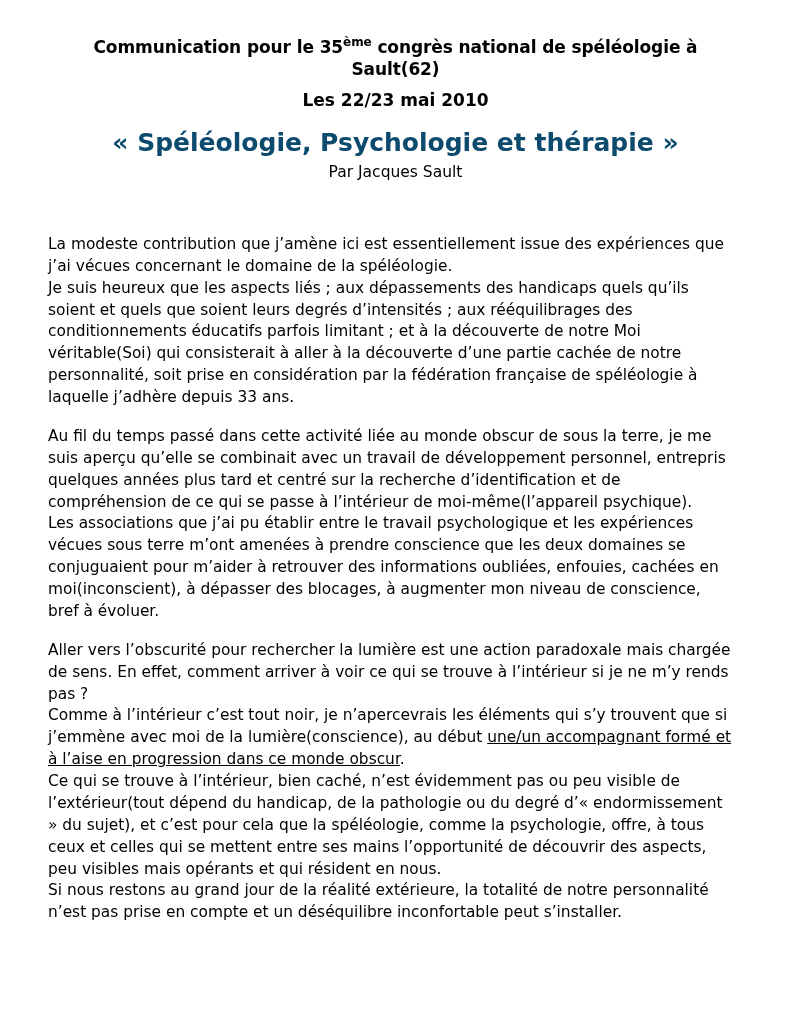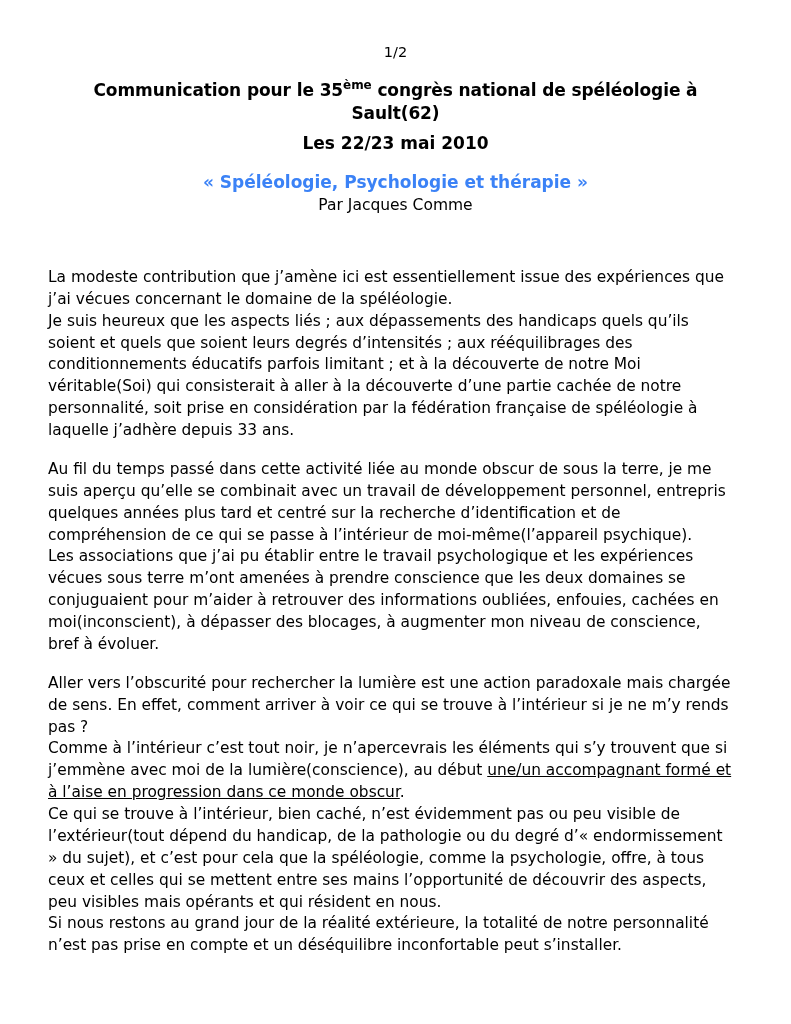--- a/index.html
+++ b/index.html
@@ -43,22 +43,22 @@
     vertical-align: super;
     line-height: 0;
   }
   .doc-subtitle {
     font-size: 17px;
     font-weight: bold;
     line-height: 1.32;
     margin: 8px;
   }
   .doc-heading-red {
-    color: #3b82f6;
-    font-size: 17px;
+    color: #0c4a6e;
+    font-size: 25px;
     font-weight: bold;
     margin: 16px 0 2px 0;
     line-height: 1.3;
   }
   .doc-author {
     font-size: 15.5px;
     margin: 0;
     line-height: 1.3;
   }
   .body-text {
@@ -75,27 +75,26 @@
   }
   .underline {
     text-decoration: underline;
   }
 </style>
 </head>
 <body>
 
 <div class="page">
 
-  <div class="page-number">1/2</div>
 
   <div class="title-block">
     <h1 class="doc-title"><span>Communication pour le 35</span><sup>ème</sup><span> congrès national de spéléologie à Sault(62)</span></h1>
     <div class="doc-subtitle">Les 22/23 mai 2010</div>
     <div class="doc-heading-red">« Spéléologie, Psychologie et thérapie »</div>
-    <div class="doc-author">Par Jacques Comme</div>
+    <div class="doc-author">Par Jacques Sault</div>
   </div>
 
   <div class="body-text">
     <p class="para">La modeste contribution que j’amène ici est essentiellement issue des expériences que j’ai vécues concernant le domaine de la spéléologie.<br>Je suis heureux que les aspects liés ; aux dépassements des handicaps quels qu’ils soient et quels que soient leurs degrés d’intensités ; aux rééquilibrages des conditionnements éducatifs parfois limitant ;  et à la découverte de notre Moi véritable(Soi) qui consisterait à aller à la découverte d’une partie cachée de notre personnalité, soit prise en considération par la fédération française de spéléologie à laquelle j’adhère depuis 33 ans.</p>
     <p class="para">Au fil du temps passé dans cette activité liée au monde obscur de sous la terre, je me suis aperçu qu’elle se combinait avec un travail de développement personnel, entrepris quelques années plus tard et centré sur la recherche d’identification et de compréhension de ce qui se passe à l’intérieur de moi-même(l’appareil psychique).<br>Les associations que j’ai pu établir entre le travail psychologique et les expériences vécues sous terre m’ont amenées à prendre conscience que les deux domaines se conjuguaient pour m’aider à retrouver des informations oubliées, enfouies, cachées en moi(inconscient), à dépasser des blocages, à augmenter mon niveau de conscience, bref à évoluer.</p>
     <p class="para"><span>Aller vers l’obscurité pour rechercher la lumière est une action paradoxale mais chargée de sens. En effet, comment arriver à voir ce qui se trouve à l’intérieur si je ne m’y rends pas ?<br>Comme à l’intérieur c’est tout noir, je n’apercevrais les éléments qui s’y trouvent que si j’emmène avec moi de la lumière(conscience), au début </span><span class="underline">une/un accompagnant formé et à l’aise en progression dans ce monde obscur</span><span>.<br>Ce qui se trouve à l’intérieur, bien caché, n’est évidemment pas ou peu visible de l’extérieur(tout dépend du handicap, de la pathologie ou du degré d’« endormissement » du sujet), et c’est pour cela que la spéléologie, comme la psychologie, offre, à tous ceux et celles qui se mettent entre ses mains l’opportunité de découvrir des aspects, peu visibles mais opérants et qui résident en nous.<br>Si nous restons au grand jour de la réalité extérieure, la totalité de notre personnalité n’est pas prise en compte et un déséquilibre inconfortable peut s’installer.</span></p>
   </div>
 
 </div>
 

